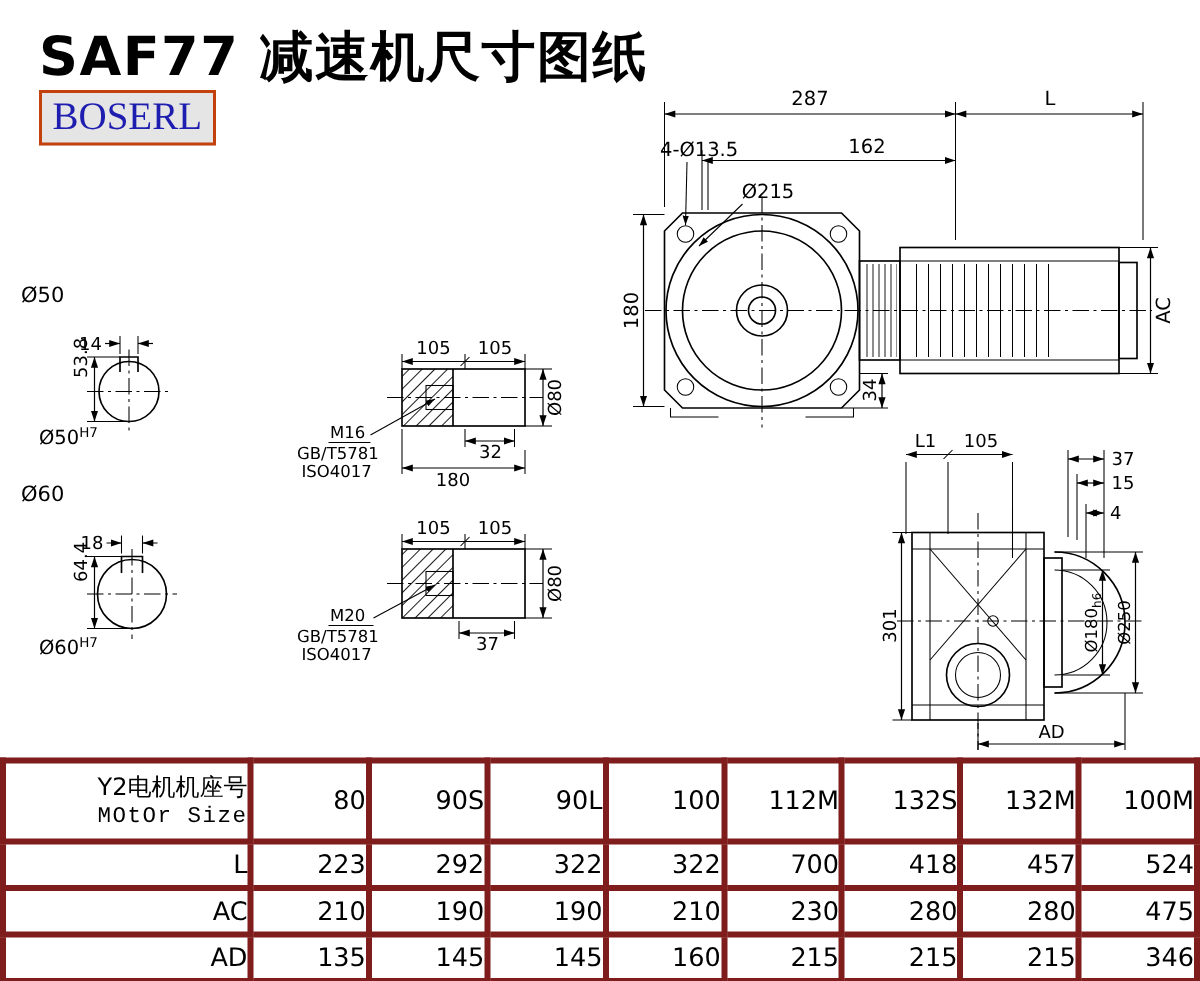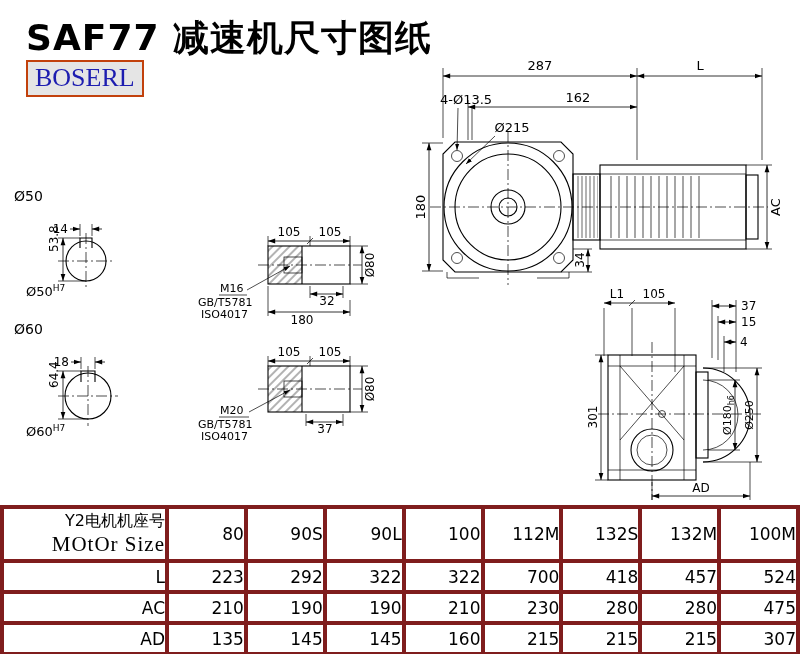--- a/index.html
+++ b/index.html
@@ -11,21 +11,21 @@
         font-family:"Liberation Serif",serif;font-size:26px;padding:1px 7px 2px 7px;background:#e5e5e5}
   svg text{font-family:"DejaVu Sans",sans-serif;fill:#000}
   .drawing{position:absolute;left:0;top:0}
   .ln{stroke:#000;stroke-width:1.1;fill:none}
   .thin{stroke:#000;stroke-width:0.7;fill:none}
   .cl{stroke:#000;stroke-width:0.7;fill:none;stroke-dasharray:11 3 2 3}
   .dim{stroke:#000;stroke-width:0.8;fill:none}
   .table-wrap{position:absolute;left:0;top:505px;width:800px;height:149px}
   table{width:800px;height:149px;border-collapse:collapse;table-layout:fixed}
   td{border:4px solid #7f1d1d;text-align:right;vertical-align:middle;font-size:17px}
-  td .mono{font-family:Liberation Serif, serif;font-size:21px;letter-spacing:1px}
+  td .mono{font-family:Liberation Mono, monospace;font-size:15px;letter-spacing:1px}
   td .cjk{font-size:16px}
   tr.hdr td{height:54px}
   tr.row td{height:31px}
 </style>
 </head>
 <body>
 
 <div class="title">SAF77 减速机尺寸图纸</div>
 <div class="logo">BOSERL</div>
 
@@ -373,17 +373,17 @@
       </tr>
       <tr class="row">
         <td>AD</td>
         <td>135</td>
         <td>145</td>
         <td>145</td>
         <td>160</td>
         <td>215</td>
         <td>215</td>
         <td>215</td>
-        <td>307</td>
+        <td>346</td>
       </tr>
     </tbody>
   </table>
 </div>
 
 </body></html>

